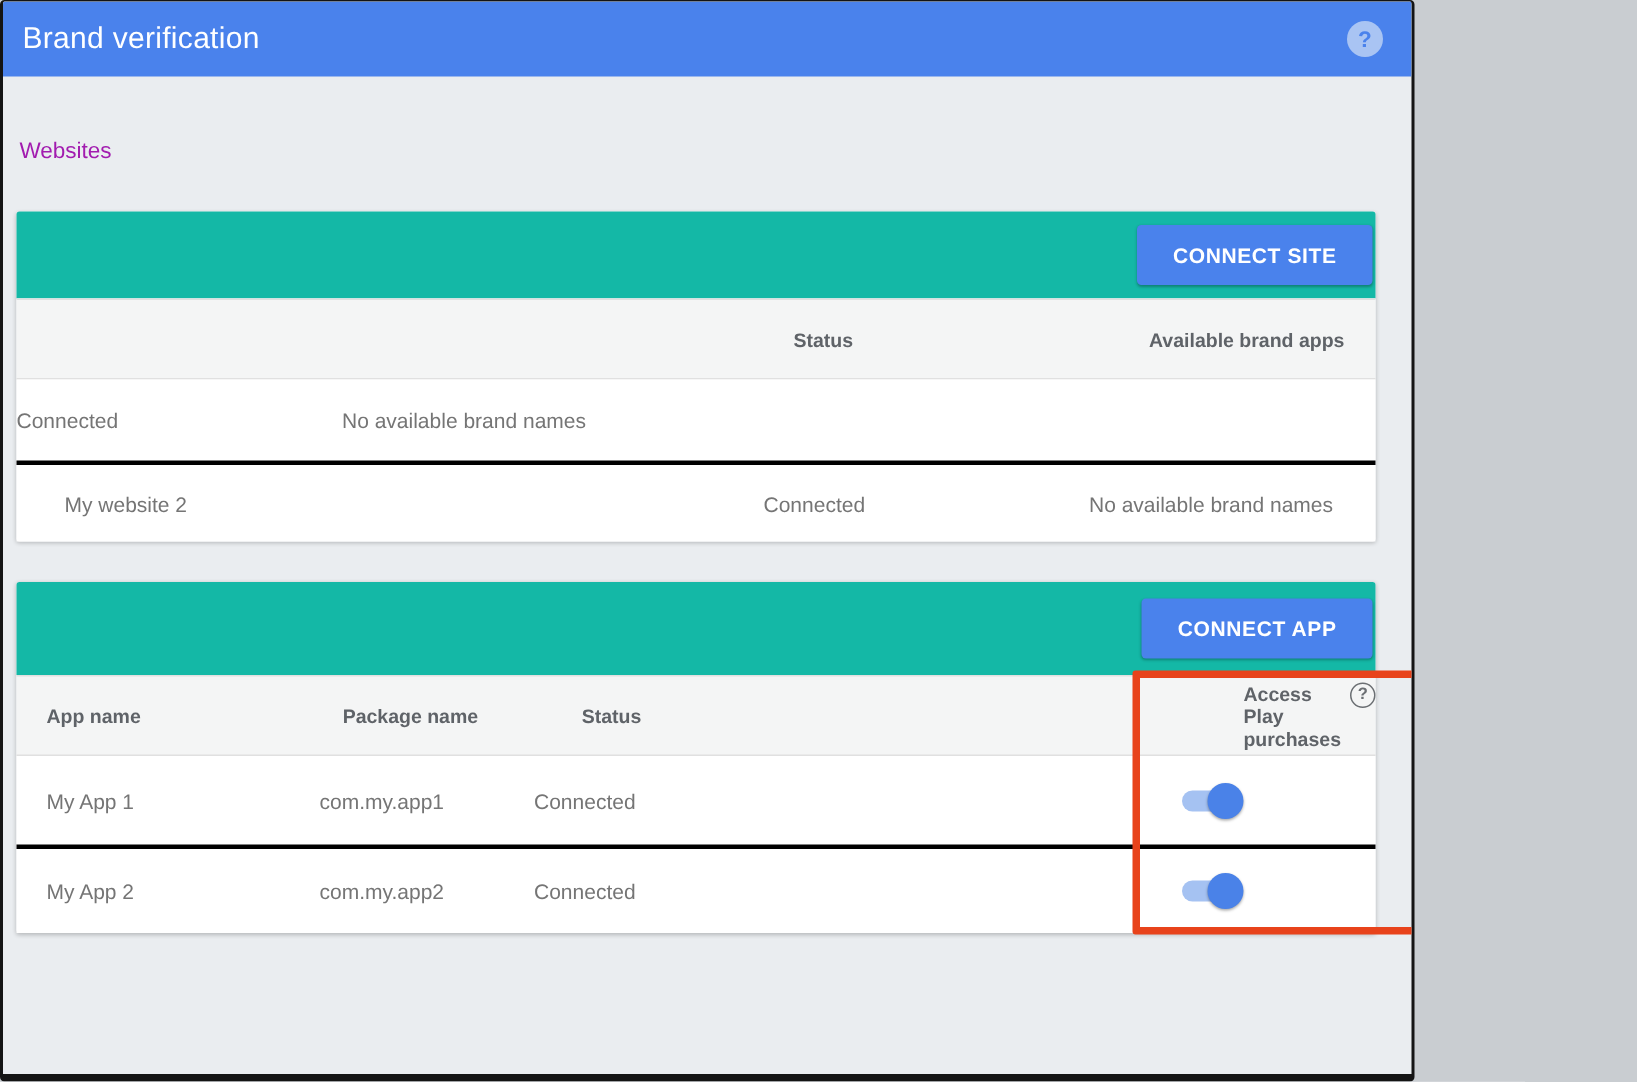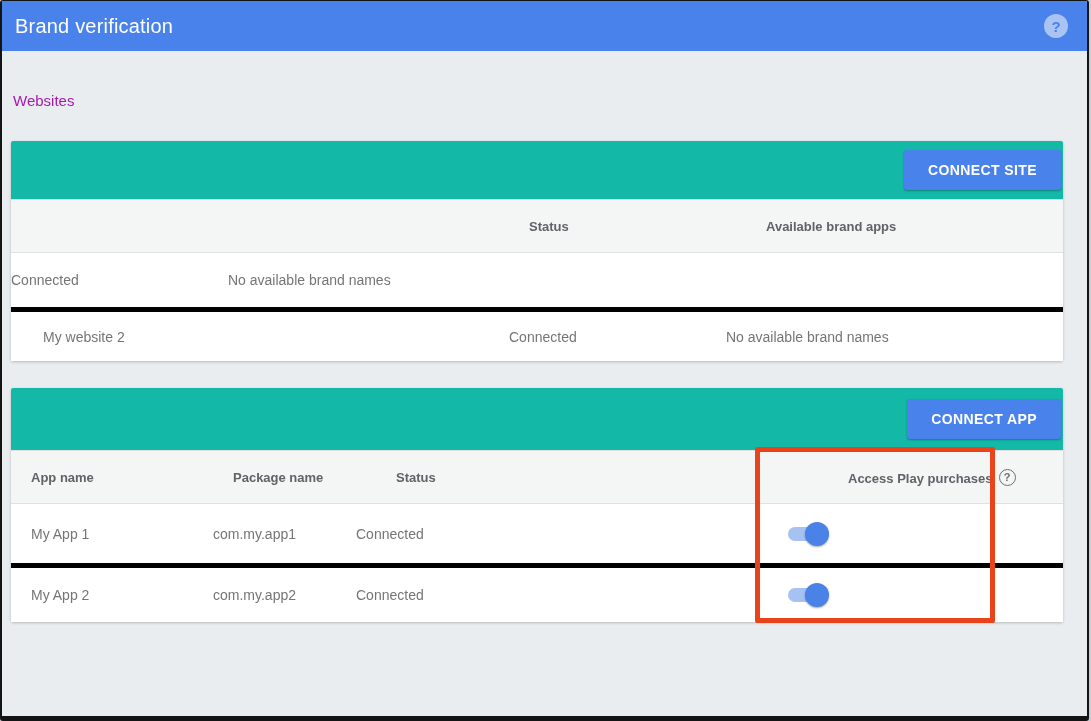--- a/index.html
+++ b/index.html
@@ -2,21 +2,21 @@
 <html><head>
 <meta charset="utf-8">
 <style>
   * { box-sizing: border-box; margin: 0; padding: 0; }
   html, body { background: #c9cdd1; }
   body {
     font-family: "Liberation Sans", "DejaVu Sans", sans-serif;
     -webkit-font-smoothing: antialiased;
   }
   .frame {
-    width: 1089px;
+    width: 943px;
     height: 721px;
     background: #eaedf0;
     border: 2px solid #141414;
     border-top-width: 1px;
     border-bottom-width: 5px;
     border-radius: 3px;
     overflow: hidden;
     position: relative;
   }
   
@@ -99,32 +99,32 @@
     color: #5f6368;
     gap: 20px;
   }
   .t-row {
     display: flex;
     align-items: center;
     background: #ffffff;
     font-size: 14px;
     color: #757575;
   }
-  .t-row + .t-row { border-top: 5px solid #000000; }
+  .t-row + .t-row { border-top: 3px solid #000000; }
   .card.websites .t-row { height: 54px; }
   .card.apps .t-row { height: 59px; }
   
   .ws-c1 { width: 498px; padding-left: 32px; }
   .ws-c2 { width: 217px; }
   .ws-c3 { flex: 1; }
   
   .ap-c1 { width: 202px; padding-left: 20px; }
   .ap-c2 { width: 143px; }
   .ap-c3 { width: 432px; }
-  .ap-c4 { flex: 1; display: flex; align-items: flex-end; }
+  .ap-c4 { flex: 1; display: flex; align-items: flex-start; }
   .col-help {
     display: inline-flex;
     width: 17px; height: 17px;
     border: 1.5px solid #6b6f73;
     border-radius: 50%;
     align-items: center; justify-content: center;
     font-size: 11px;
     font-weight: bold;
     color: #6b6f73;
     margin-left: 6px;

